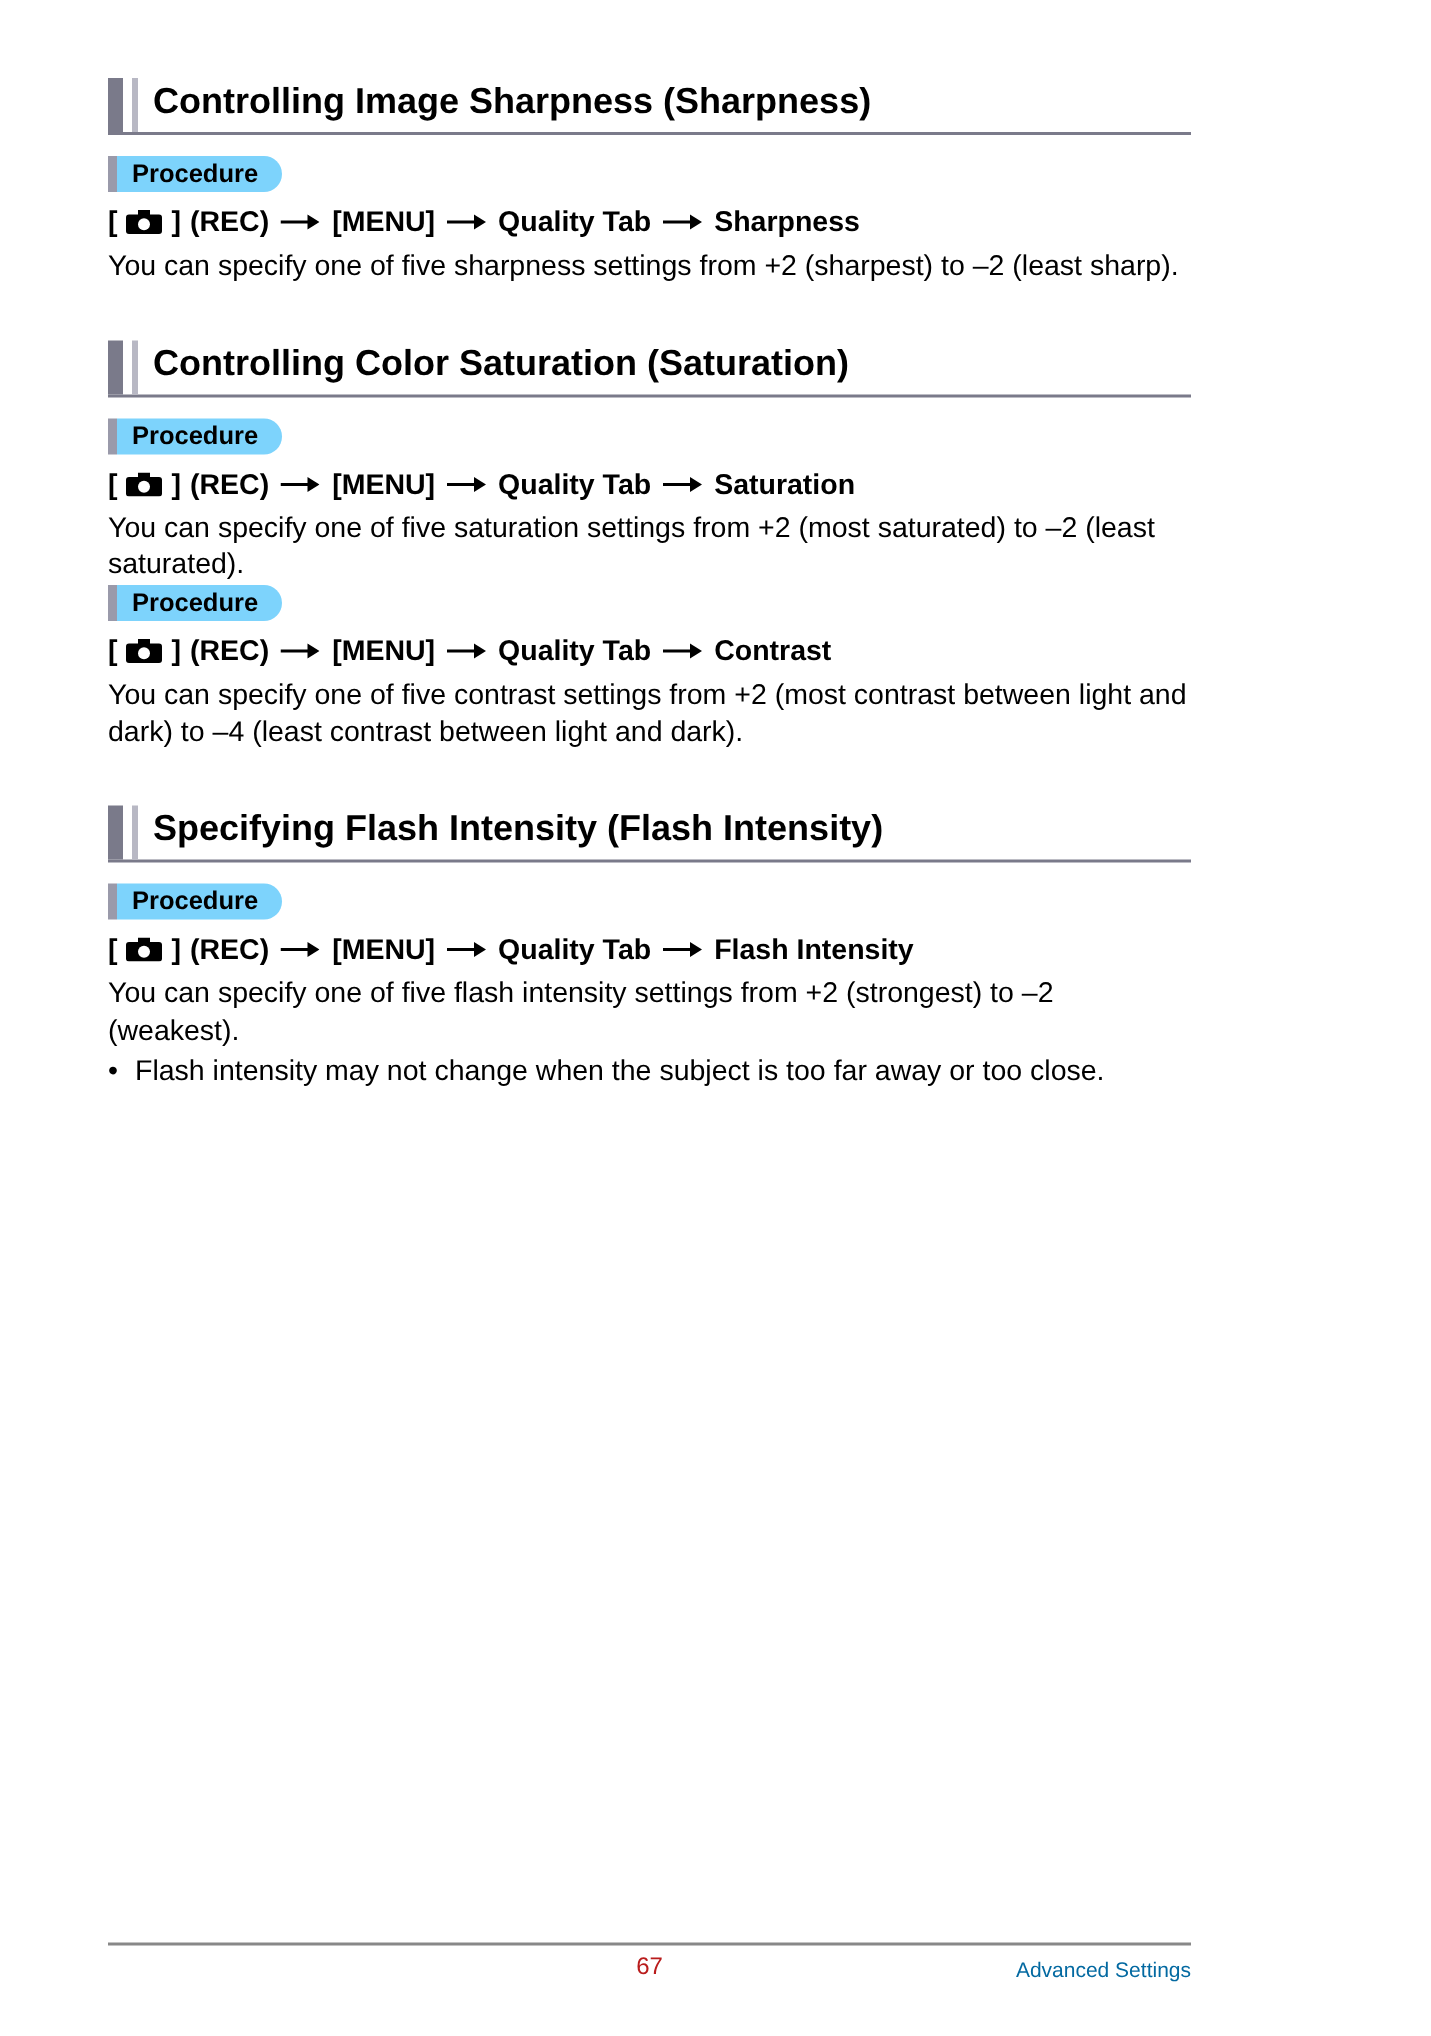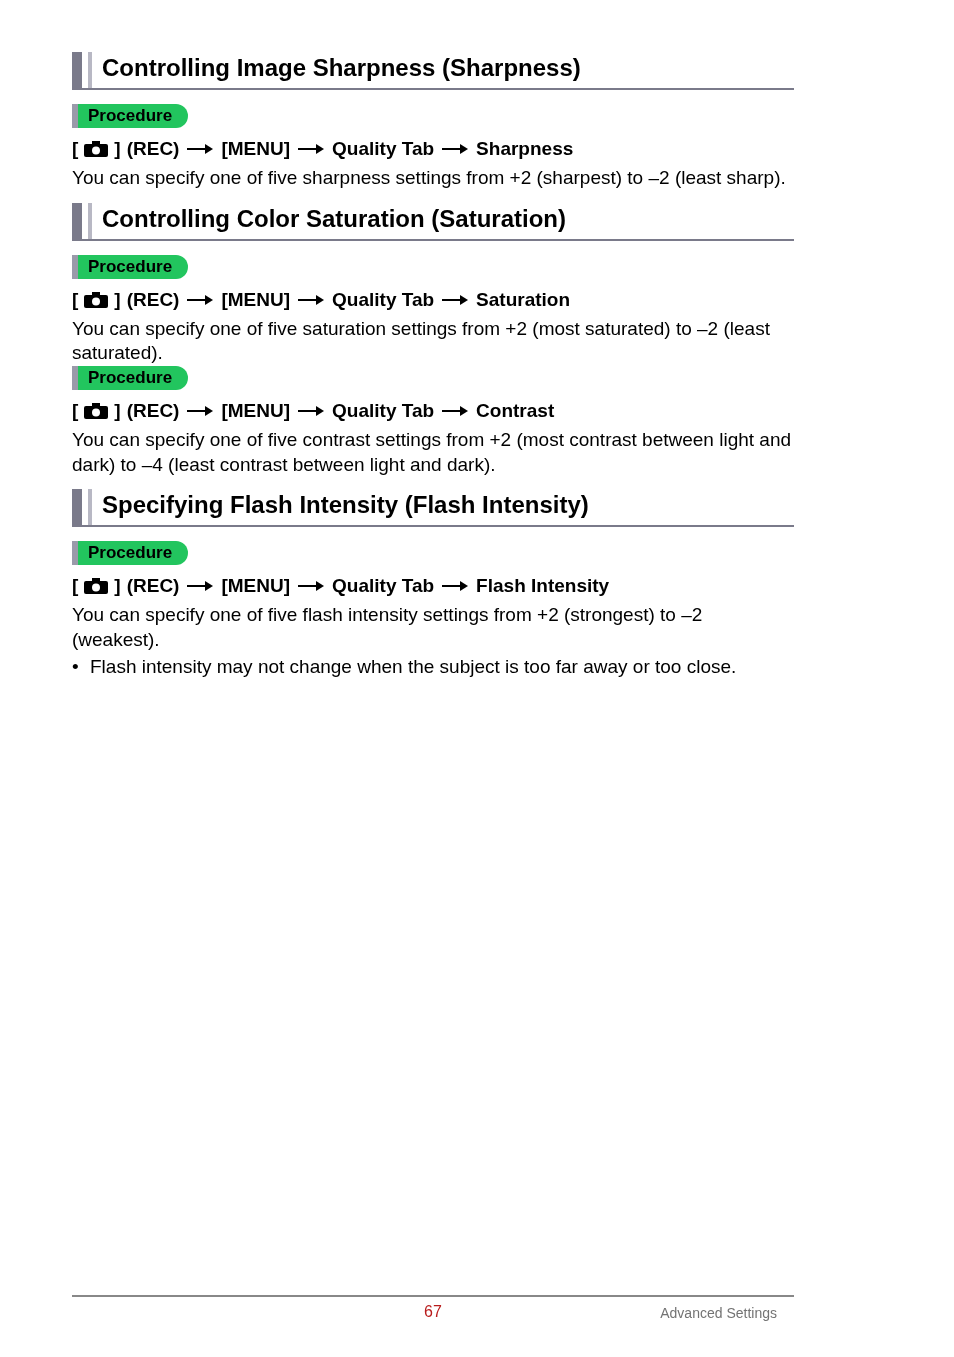--- a/index.html
+++ b/index.html
@@ -8,21 +8,21 @@
     width: 866px;
     height: 1357px;
     padding: 52px 72px 40px 72px;
     position: relative;
   }
   .h1 {
     display: flex;
     align-items: stretch;
     border-bottom: 2px solid #7a7a8a;
     margin-bottom: 14px;
-    margin-top: 12px;
+    margin-top: 36px;
   }
   .h1:first-child { margin-top: 0; }
   .h1 .bar {
     width: 10px;
     background: #7a7a8a;
     margin-right: 6px;
   }
   .h1 .thinbar {
     width: 4px;
     background: #b8b8c4;
@@ -38,21 +38,21 @@
     align-items: center;
     margin-bottom: 10px;
   }
   .proc-badge .nub {
     width: 6px;
     height: 24px;
     background: #9a9aaa;
   }
   .proc-badge .pill {
     height: 24px;
-    background: #22c55e;
+    background: #7dd3fc;
     border-radius: 0 12px 12px 0;
     display: flex;
     align-items: center;
     padding: 0 16px 0 10px;
     font-size: 17px;
     font-weight: bold;
     color: #000;
   }
   .path {
     font-size: 19px;
@@ -95,24 +95,24 @@
     align-items: baseline;
   }
   .footer .pnum {
     width: 100%;
     text-align: center;
     font-size: 16px;
     color: #b91c1c;
   }
   .footer .section {
     position: absolute;
-    right: 17px;
+    right: 0;
     top: 8px;
     font-size: 14px;
-    color: #737373;
+    color: #0369a1;
   }
   svg.cam { width: 24px; height: 16px; vertical-align: -2px; }
   svg.arr { width: 26px; height: 12px; vertical-align: 0; }
 </style>
 </head>
 <body>
 
 <div class="page">
 
   <div class="h1">

